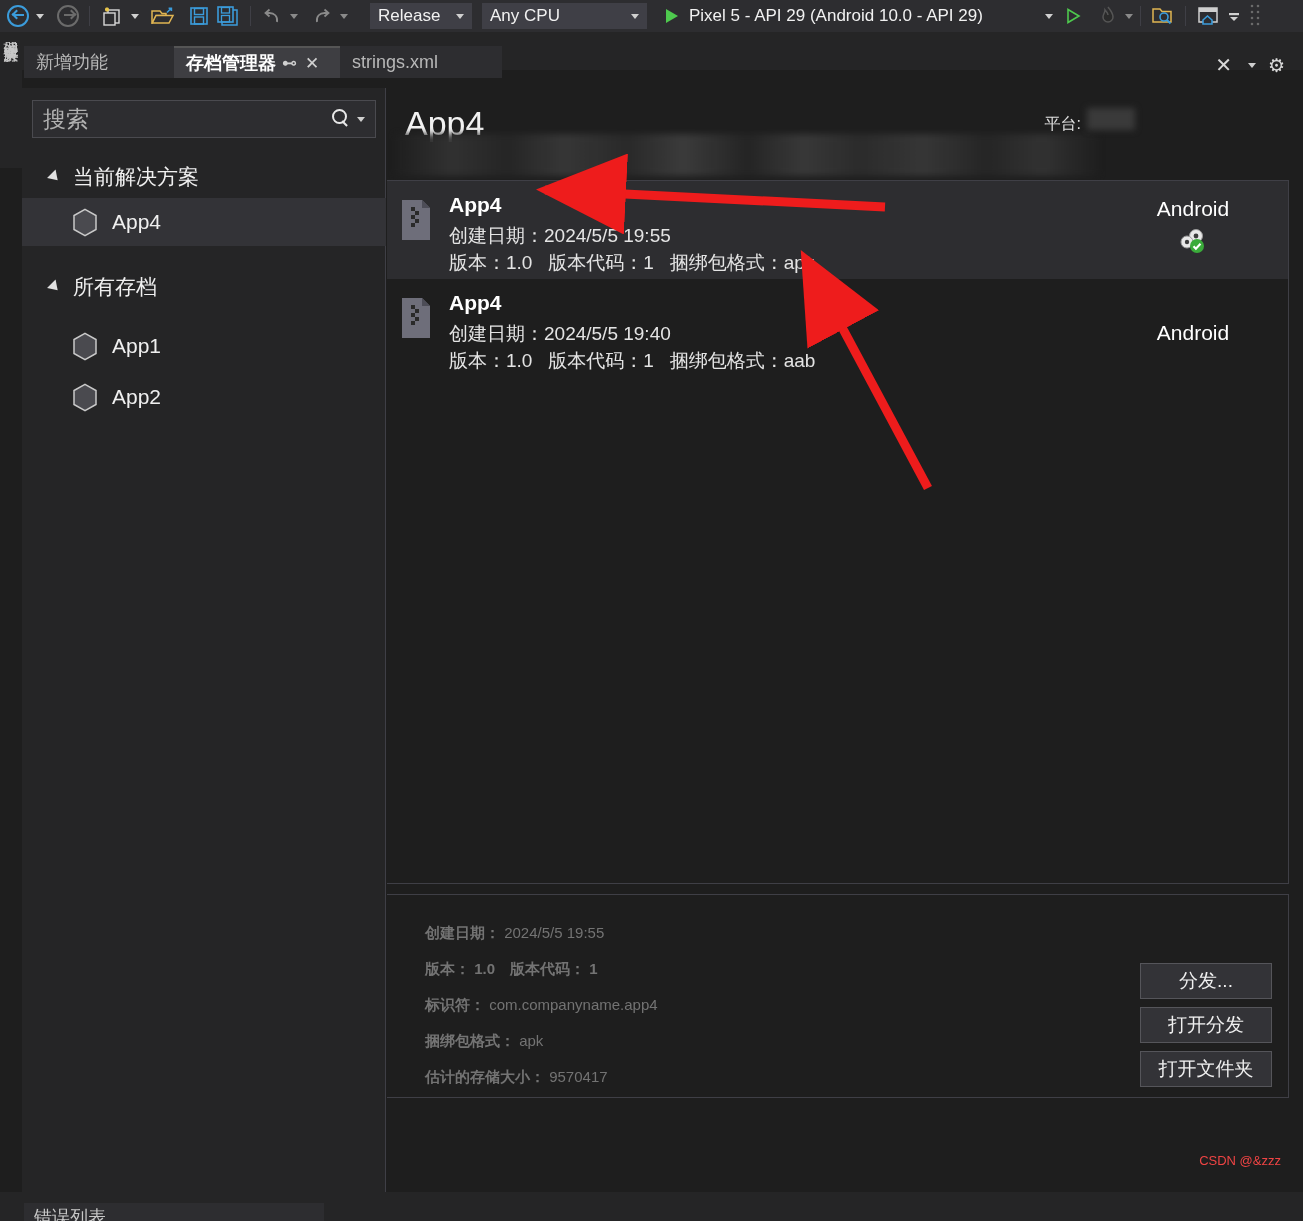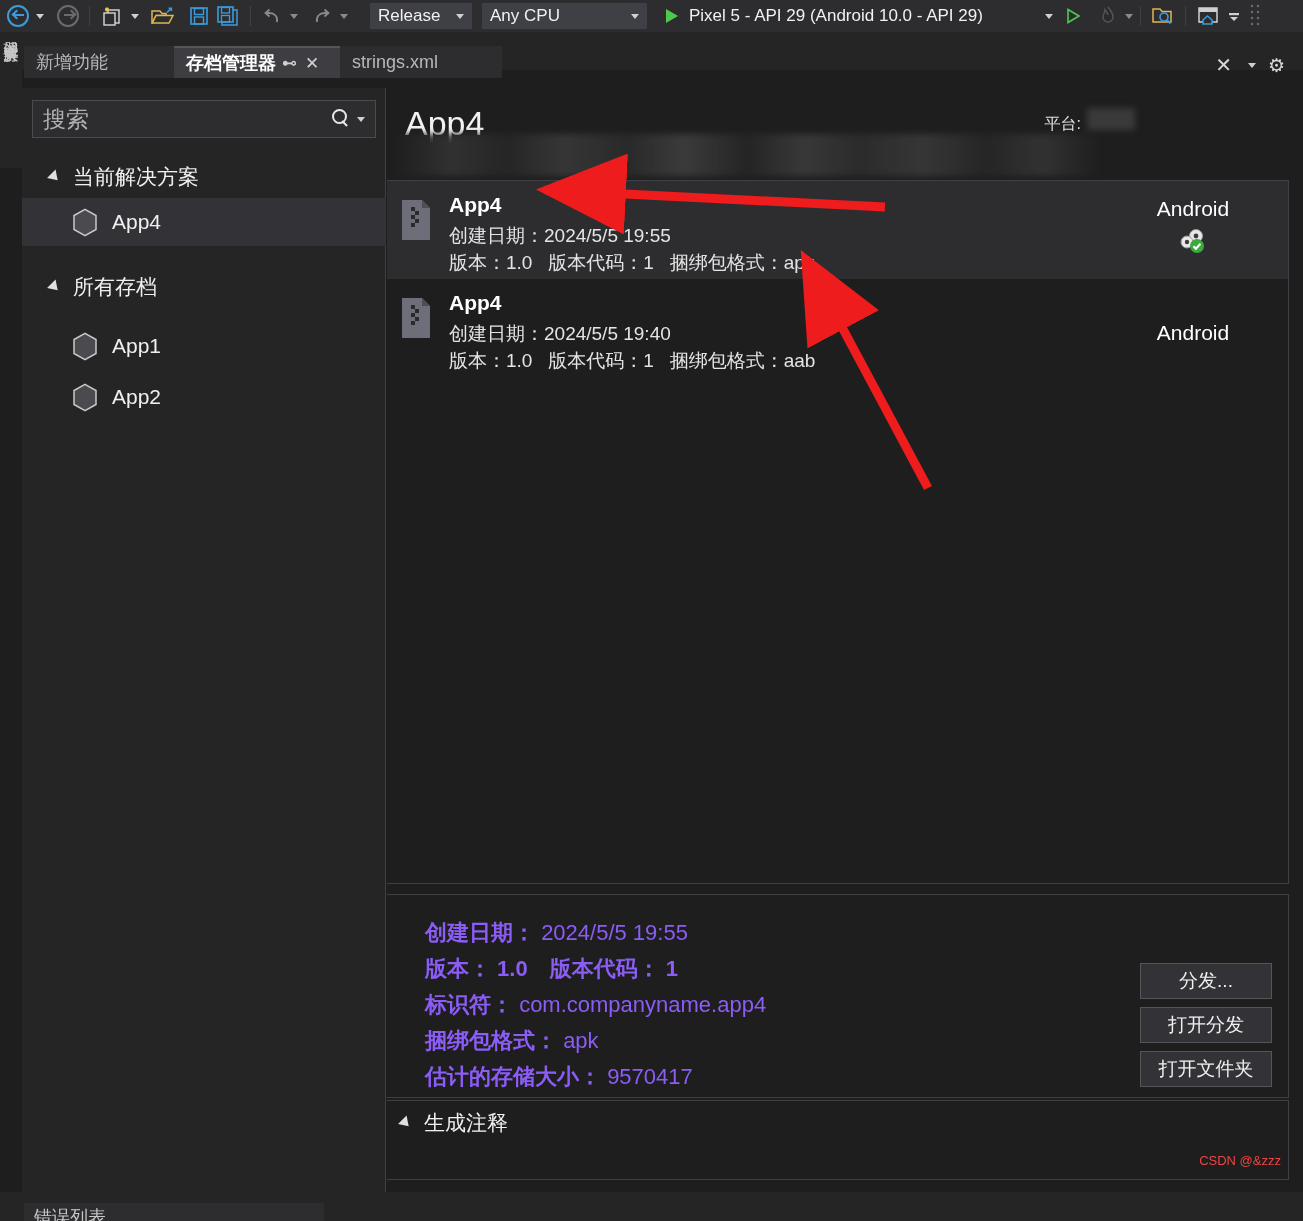--- a/index.html
+++ b/index.html
@@ -132,21 +132,21 @@
   .arch-line { font-size: 19px; color:#e4e4e4; line-height: 27px; }
   .arch-right { width: 190px; text-align:center; padding-top: 4px; }
   .arch-plat { font-size: 21px; color:#ffffff; }
   .plat-icon { margin-top: 6px; }
 
   .detail-pane {
     position:absolute; left: 0; top: 806px; width: 902px; height: 204px;
     border:1px solid #3f3f46; border-left:none; background:#1e1e1e;
   }
   .detail-lines { position:absolute; left: 38px; top: 20px; }
-  .detail-line { font-size: 22px; color:#8b5cf6; line-height: 36px; }
+  .detail-line { font-size: 15px; color:#737373; line-height: 36px; }
   .detail-line b { font-weight: bold; }
   .detail-buttons { position:absolute; right: 16px; top: 68px; display:flex; flex-direction:column; gap: 8px; }
   .btn {
     width: 132px; height: 36px; background:#333337; border:1px solid #55555a;
     color:#f0f0f0; font-size: 19px; display:flex; align-items:center; justify-content:center;
   }
 
   .notes-pane {
     position:absolute; left: 0; top: 1012px; width: 902px; height: 80px;
     border:1px solid #3f3f46; border-left:none; background:#1e1e1e;
@@ -462,26 +462,20 @@
           <span>9570417</span>
         </div>
       </div>
       <div class="detail-buttons">
         <div class="btn">分发...</div>
         <div class="btn">打开分发</div>
         <div class="btn">打开文件夹</div>
       </div>
     </div>
 
-    <div class="notes-pane">
-      <div class="notes-header">
-        <span class="tri-expanded"></span>
-        <span>生成注释</span>
-      </div>
-    </div>
 
     <div class="watermark">CSDN @&amp;zzz</div>
   </div>
 
   <div class="right-edge"></div>
 
   <div class="bottom-strip"></div>
   <div class="errorlist-tab">
     <span>错误列表</span>
   </div>

